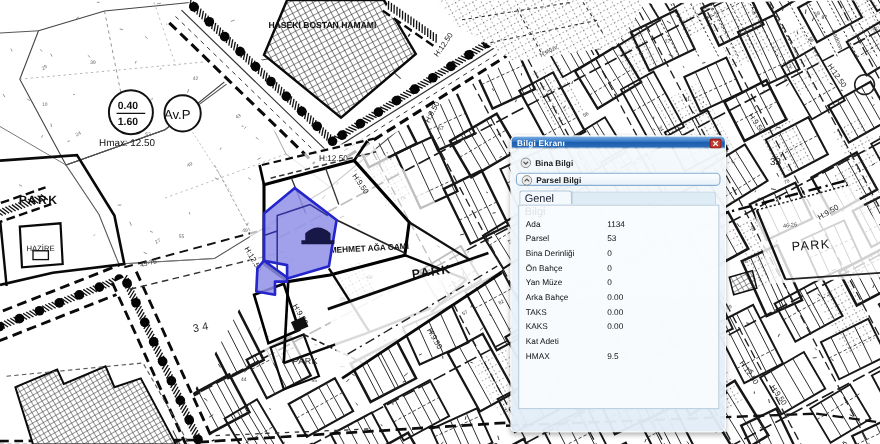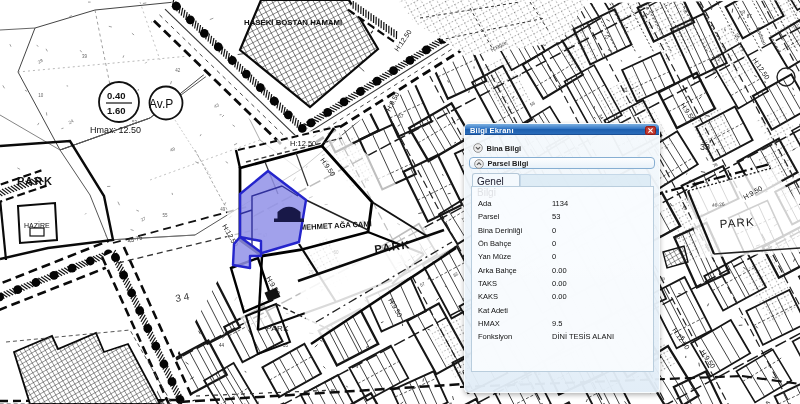--- a/index.html
+++ b/index.html
@@ -1689,21 +1689,17 @@
                 <td>0.00</td>
               </tr>
       <tr>
                 <td>Kat Adeti</td>
                 <td></td>
               </tr>
       <tr>
                 <td>HMAX</td>
                 <td>9.5</td>
               </tr>
-      <tr>
-                <td>Fonksiyon</td>
-                <td>DİNİ TESİS ALANI</td>
-              </tr>
     </tbody>
           </table>
   </div>
  </div>
 </div>
 </div>
 </body></html>

